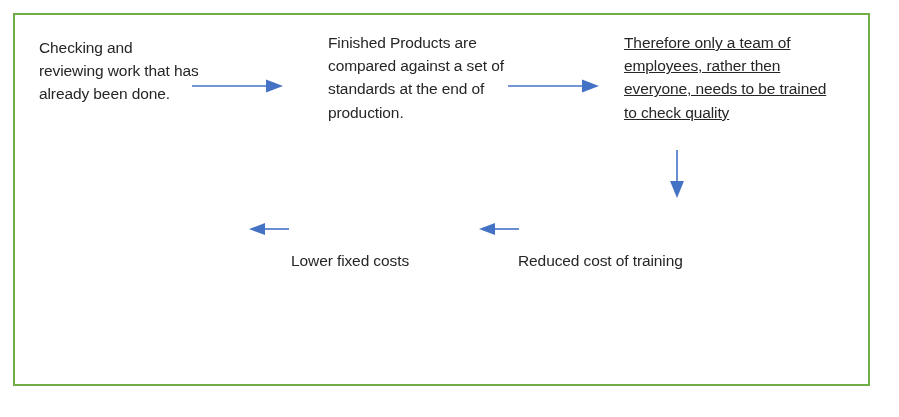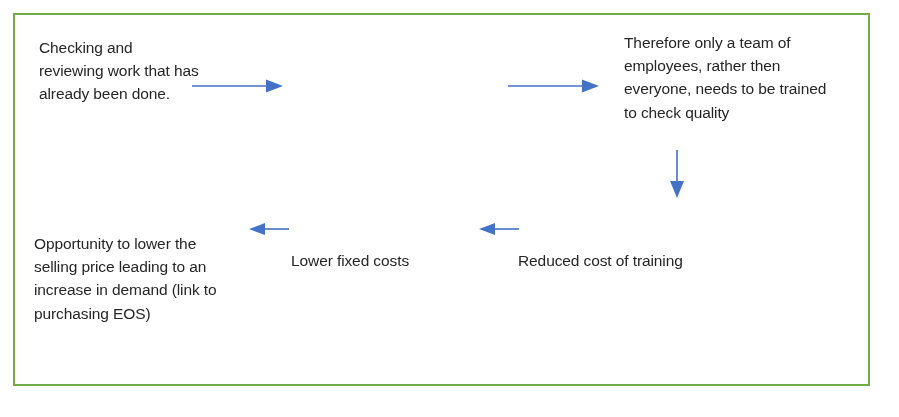--- a/index.html
+++ b/index.html
@@ -45,20 +45,21 @@
   }
   #tb-finished {
     left: 328px;
     top: 31px;
     width: 180px;
   }
   #tb-therefore {
     left: 624px;
     top: 31px;
     width: 210px;
+    text-decoration: underline;
   }
   #tb-opportunity {
     left: 34px;
     top: 232px;
     width: 205px;
   }
   #tb-lowerfixed {
     left: 291px;
     top: 249px;
     width: 190px;
@@ -81,24 +82,24 @@
 </style>
 </head>
 <body>
 
 <div id="canvas">
 
   <div class="frame"></div>
 
   <div class="textblock" id="tb-checking">Checking and reviewing work that has already been done.</div>
 
+  <div class="textblock" id="tb-finished">Finished Products are compared against a set of standards at the end of production.</div>
 
   <div class="textblock" id="tb-therefore">Therefore only a team of employees, rather then everyone, needs to be trained to check quality</div>
 
-  <div class="textblock" id="tb-opportunity">Opportunity to lower the selling price leading to an increase in demand (link to purchasing EOS)</div>
 
   <div class="textblock" id="tb-lowerfixed">Lower fixed costs</div>
 
   <div class="textblock" id="tb-reduced">Reduced cost of training</div>
 
   <svg class="arrow" id="arrow-1" width="92" height="20" viewBox="0 0 92 20">
     <line x1="0" y1="10" x2="76" y2="10" stroke="#4472C4" stroke-width="1.6"></line>
     <polygon points="74,3.5 91,10 74,16.5" fill="#4472C4"></polygon>
   </svg>
 

